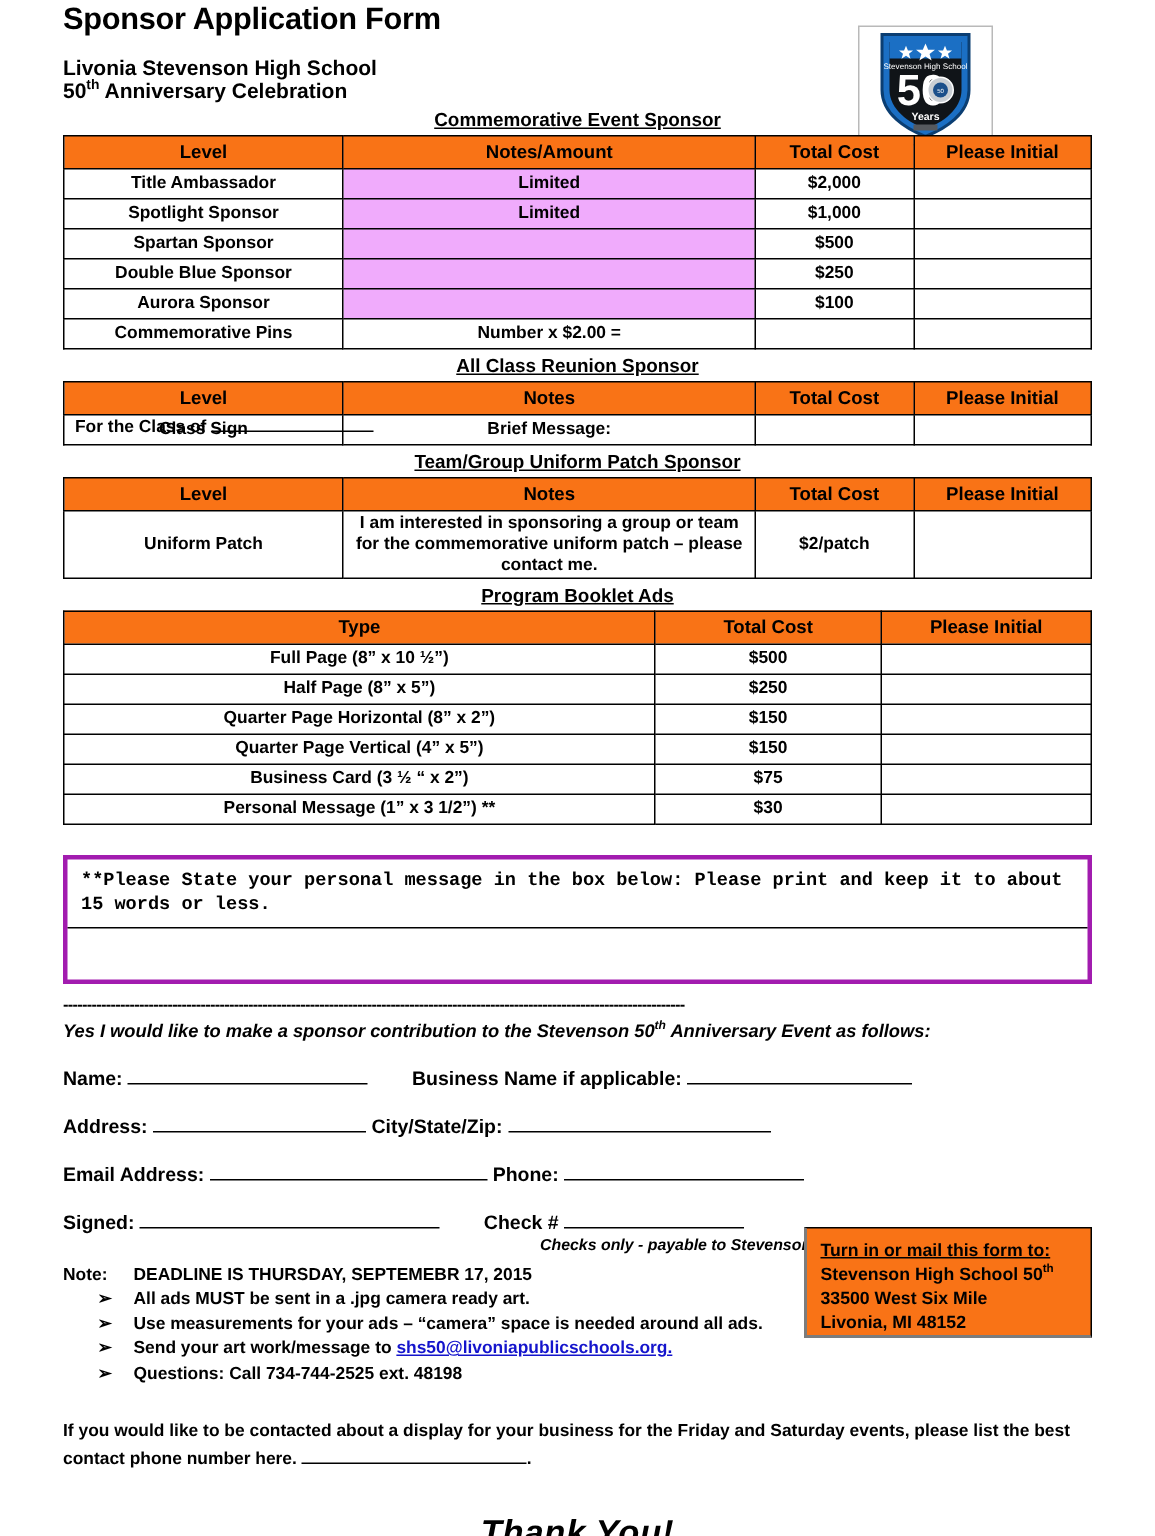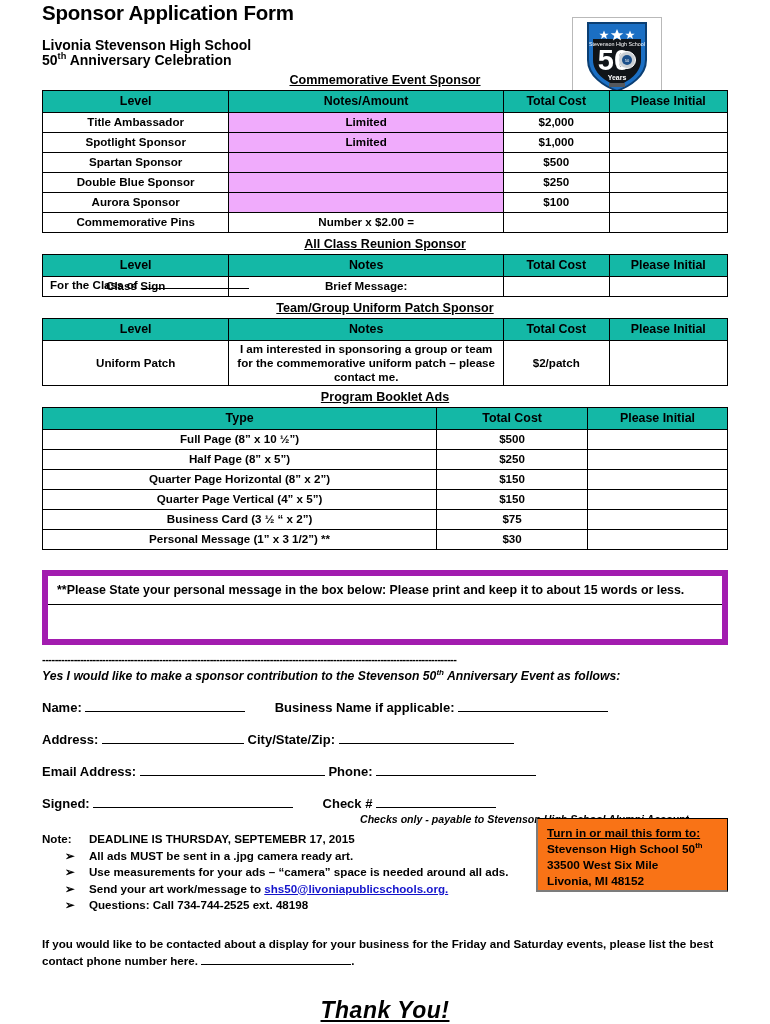--- a/index.html
+++ b/index.html
@@ -76,21 +76,21 @@
   }
   table.form-table th,
   table.form-table td {
     border: 1px solid #000000;
     padding: 1px 3px;
     text-align: center;
     vertical-align: middle;
     line-height: 14px;
   }
   table.form-table th {
-    background: #14b8a6;
+    background: #f97316;
     font-size: 12.4px;
     height: 19px;
   }
   table.form-table td { height: 17px; }
   td.shade { background: #f0abfc; }
   td.left { text-align: left; padding-left: 5px; }
 
   .tbl1 { margin-bottom: 2px; }
   .tbl2 { margin-bottom: 2px; }
   .tbl3 { margin-bottom: 2px; }
@@ -118,24 +118,25 @@
   }
   td.patchnote {
     height: 44px;
     line-height: 14.5px;
     padding: 2px 6px;
   }
   td.patchlevel, td.patchcost { height: 44px; vertical-align: top; padding-top: 3px; }
 
   
   .msg-box {
-    border: 6px solid #a21caf;
+    border: 3px solid #a21caf;
     margin-top: 20px;
     font-size: 12.4px;
     font-weight: bold;
+    font-family: Liberation Mono, monospace;
   }
   .msg-instr {
     padding: 6px 8px 6px 9px;
     line-height: 16.5px;
     border-bottom: 1px solid #000000;
   }
   .msg-entry { height: 34px; }
 
   
   .divider {

